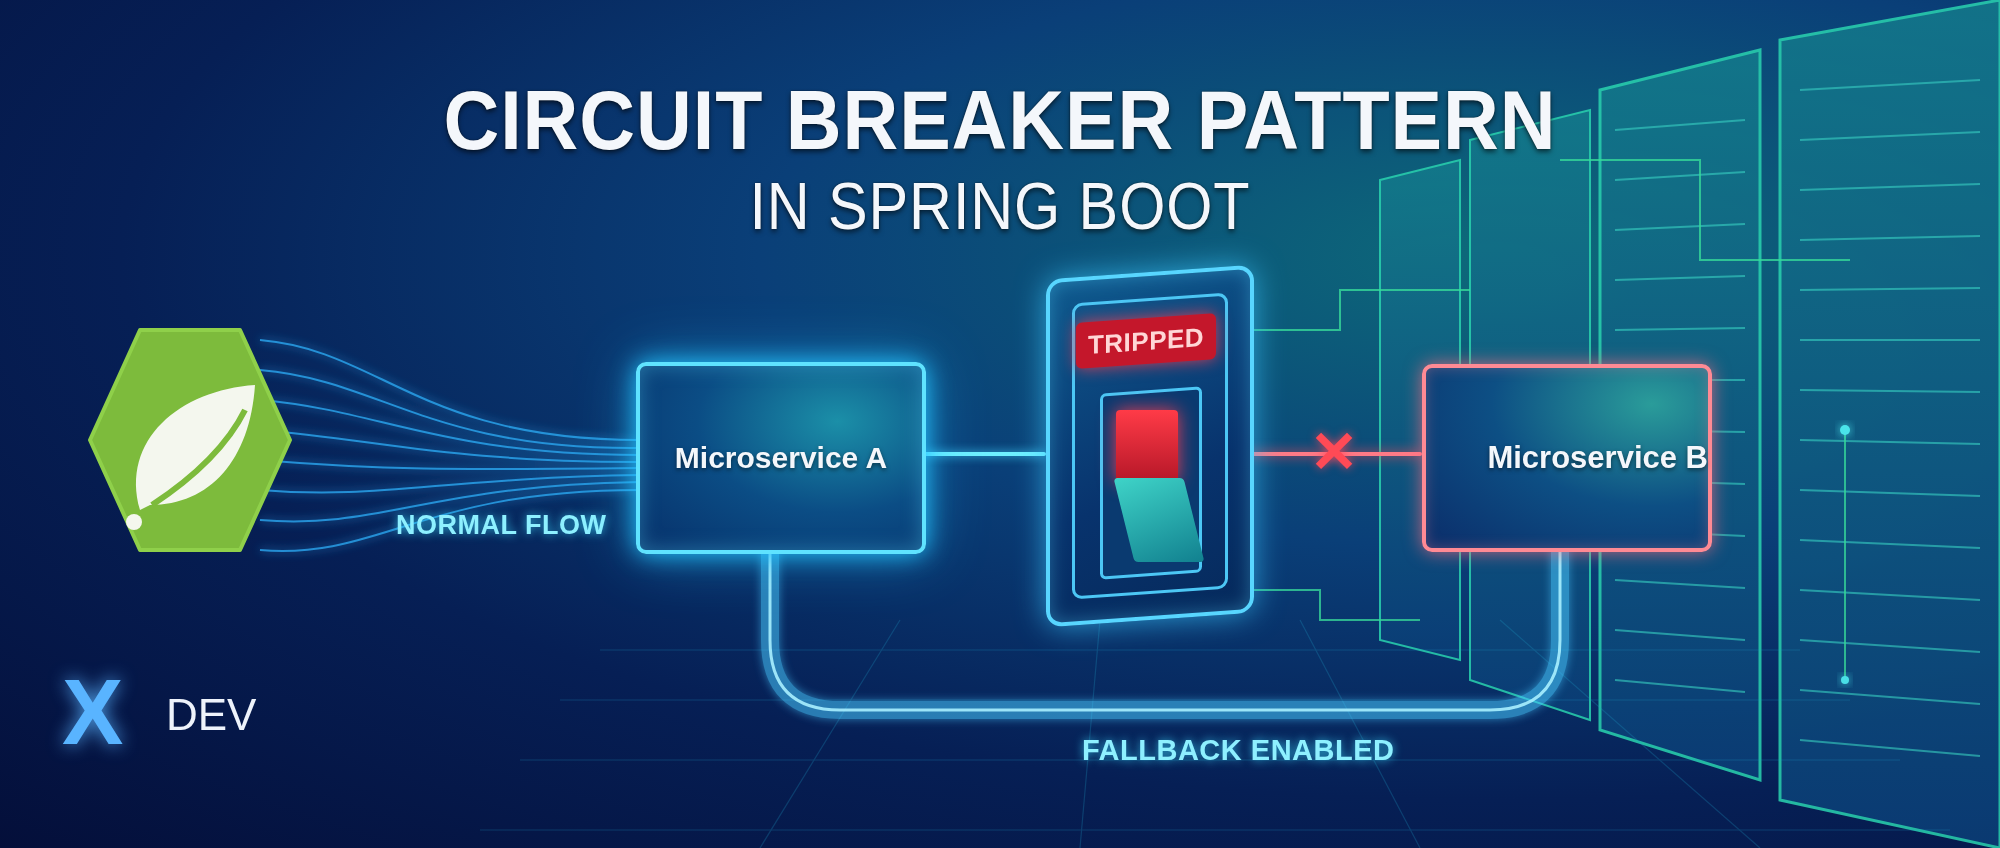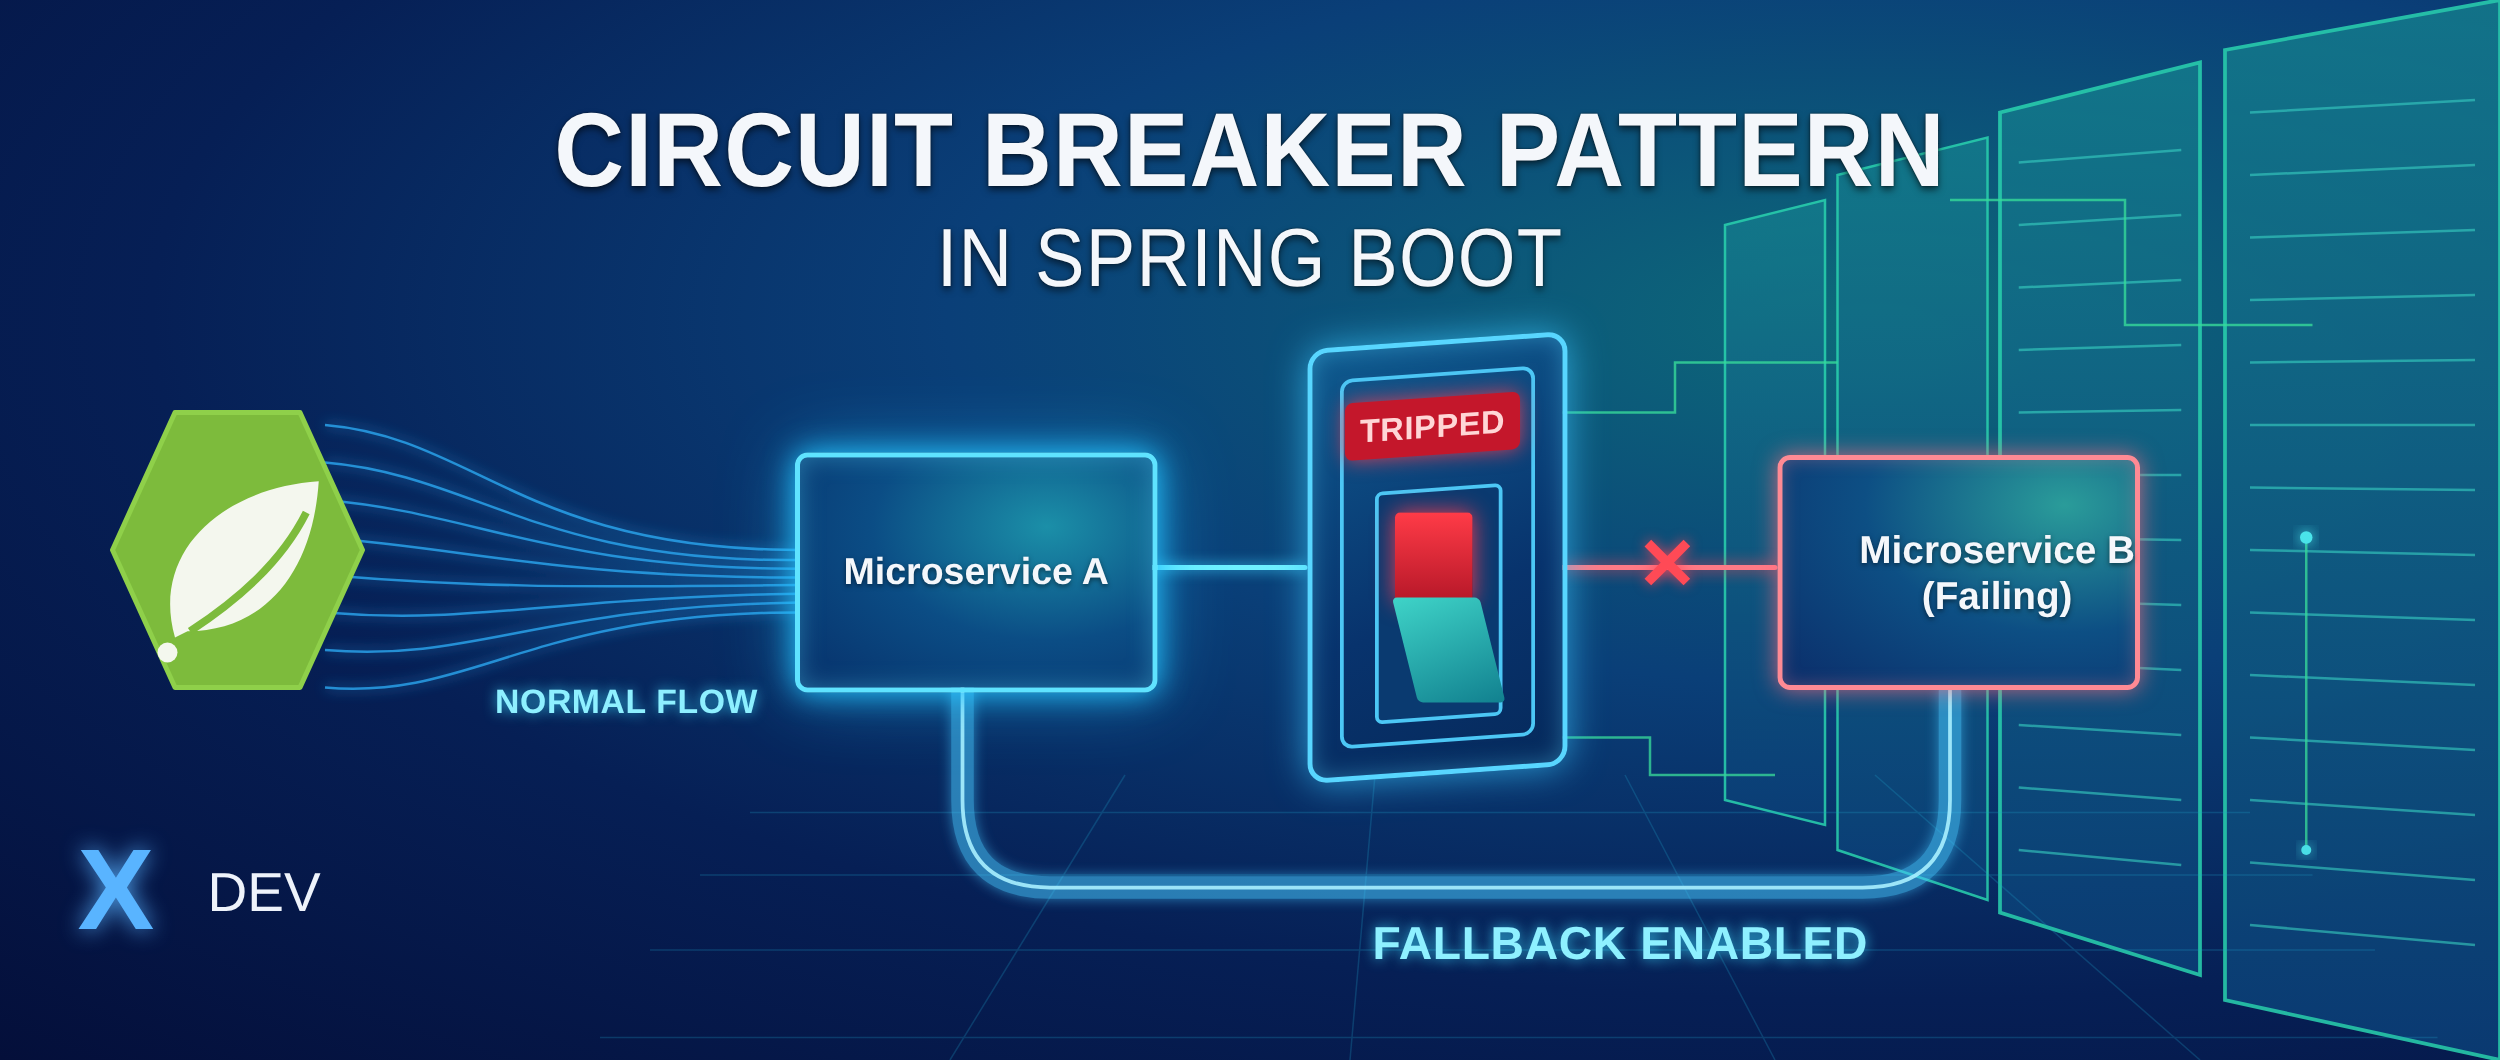--- a/index.html
+++ b/index.html
@@ -77,22 +77,22 @@
   .x-mark {
     position: absolute; left: 1308px; top: 424px; width: 52px; height: 56px; color: #ff4a56;
     font-size: 58px; font-weight: bold; line-height: 56px; text-align: center;
     text-shadow: 0 0 10px rgba(255,70,90,0.8);
   }
 
   .label-cyan {
     position: absolute; color: #8ef0ff; font-weight: bold; letter-spacing: 0.5px;
     text-shadow: 0 0 10px rgba(60,220,255,0.8);
   }
-  .lbl-normal { left: 396px; top: 510px; font-size: 27px; margin-top: 36px; }
-  .lbl-fallback { left: 1082px; top: 734px; font-size: 37px; margin-left: 16px; }
+  .lbl-normal { left: 396px; top: 510px; font-size: 27px; }
+  .lbl-fallback { left: 1082px; top: 734px; font-size: 29px; }
 
   .logo-x {
     position: absolute; left: 62px; top: 660px; font-size: 92px; font-weight: bold; color: #59b4ff;
     text-shadow: 0 0 18px rgba(90,180,255,0.9);
   }
   .logo-dev {
     position: absolute; left: 166px; top: 690px; font-size: 44px; color: #eef3fb;
   }
 </style>
 </head>
@@ -207,20 +207,19 @@
 <div class="tripped">TRIPPED</div>
 <div class="toggle-frame"></div>
 <div class="toggle-red"></div>
 <div class="toggle-teal"></div>
 
 <div class="x-mark">✕</div>
 
 <div class="box box-b">
   <div>
     <div>Microservice B</div>
-    <div>(Failing)</div>
   </div>
 </div>
 
 <div class="label-cyan lbl-fallback">FALLBACK ENABLED</div>
 
 <div class="logo-x">X</div>
 <div class="logo-dev">DEV</div>
 
 </body></html>

